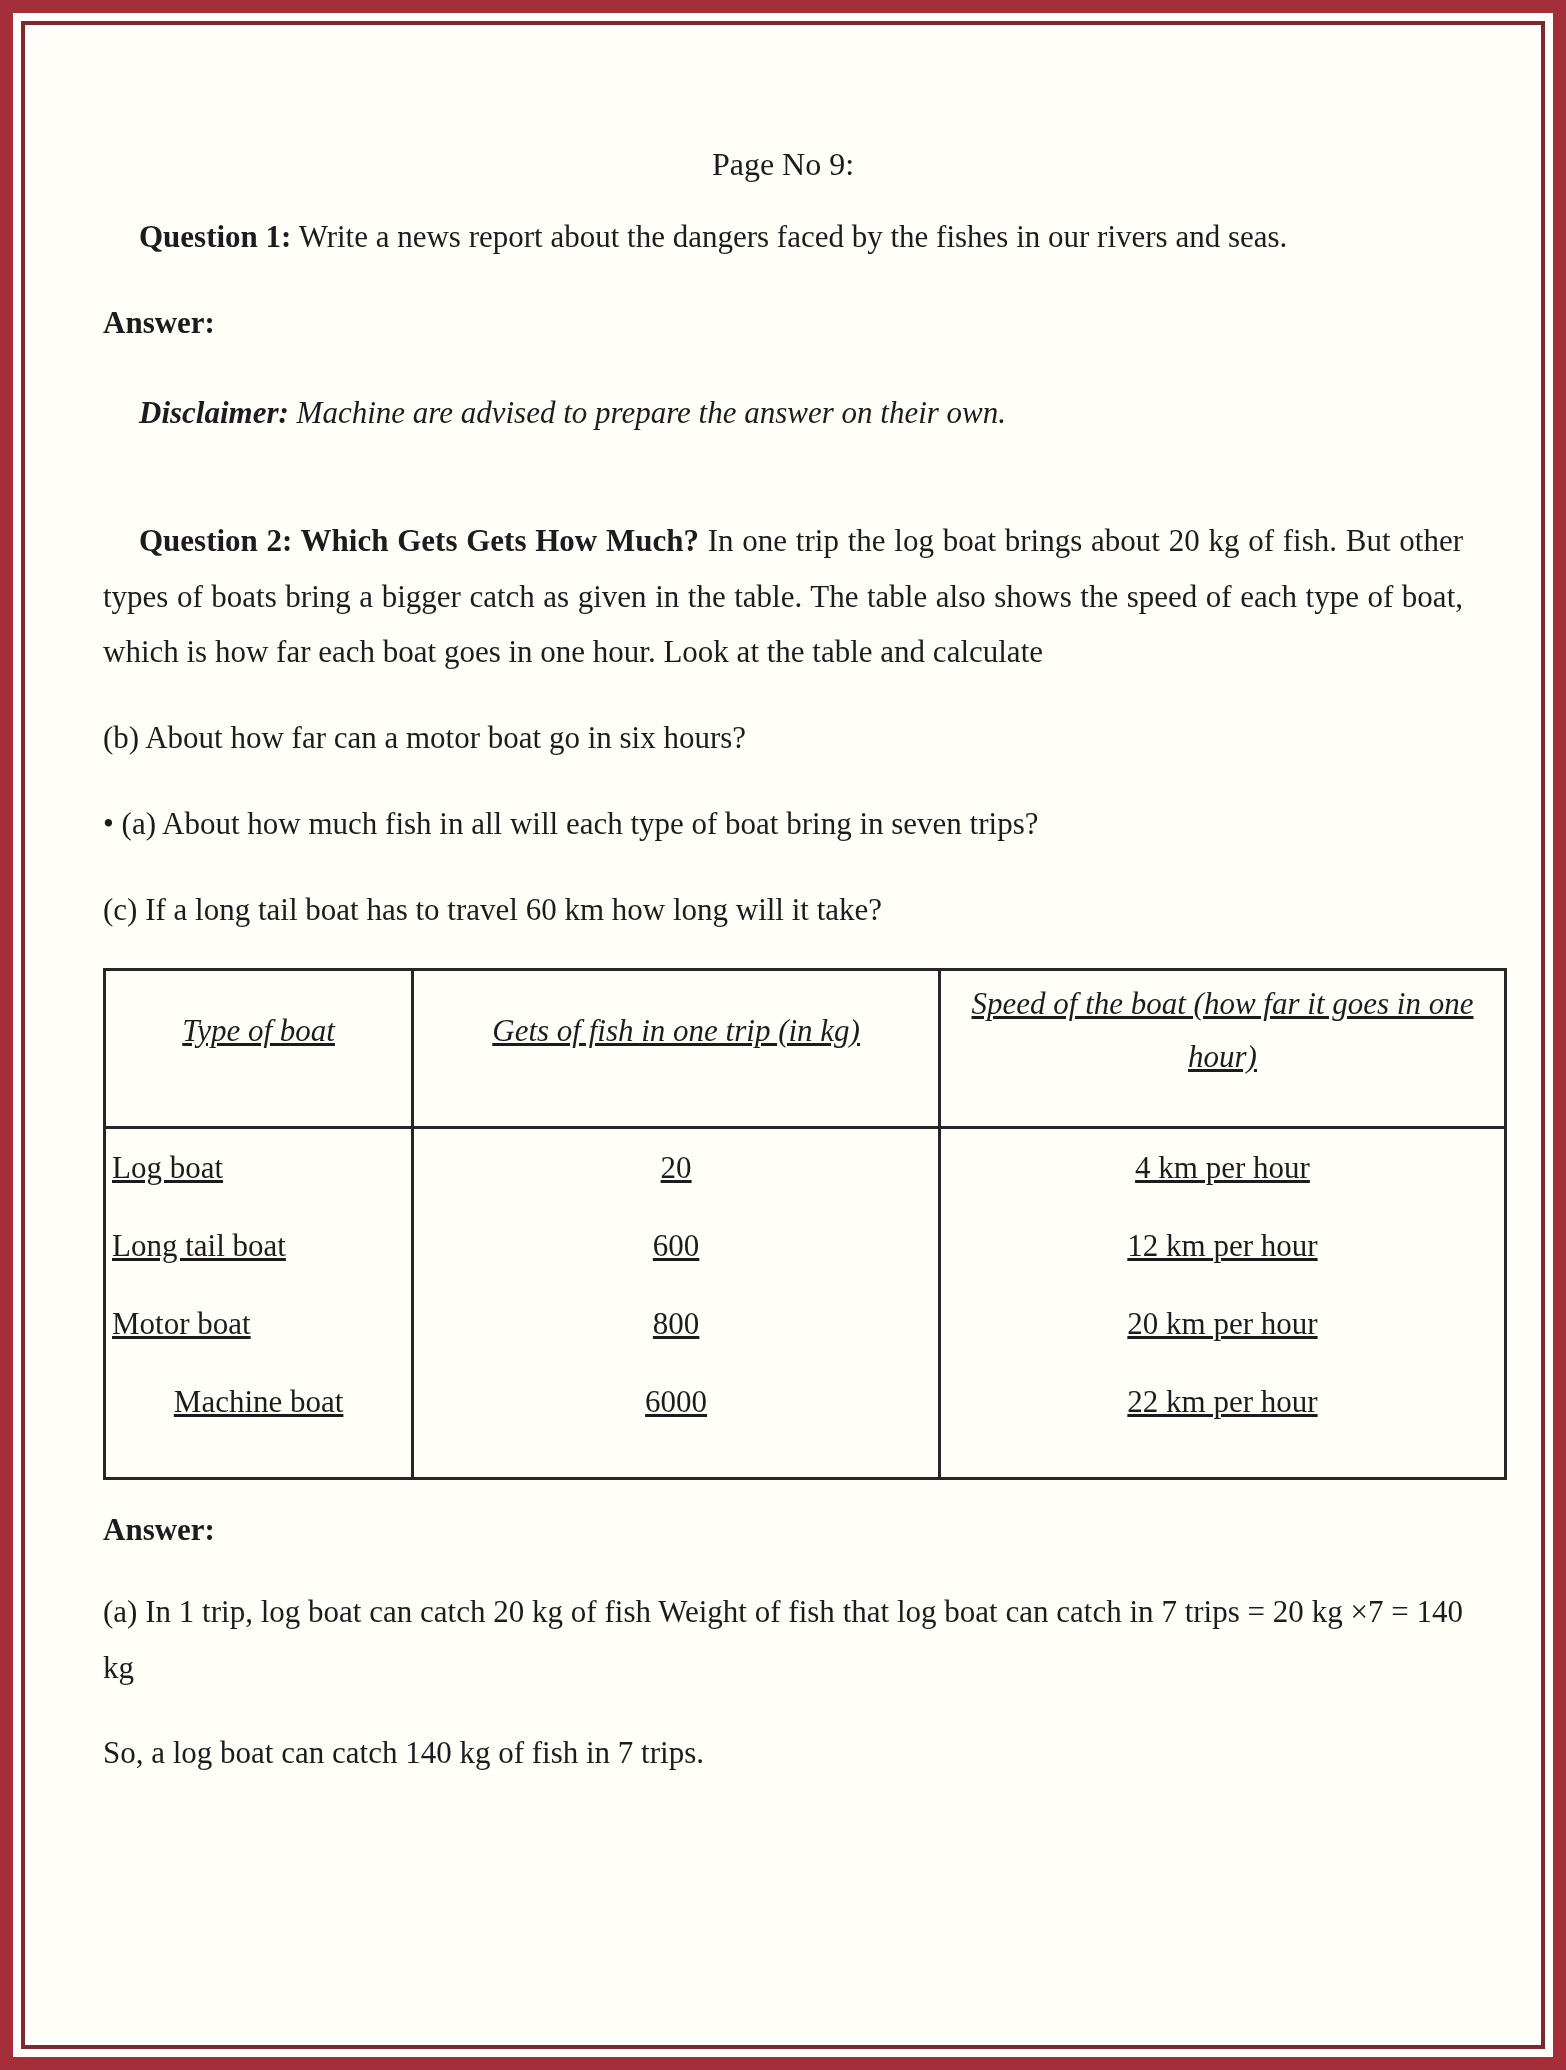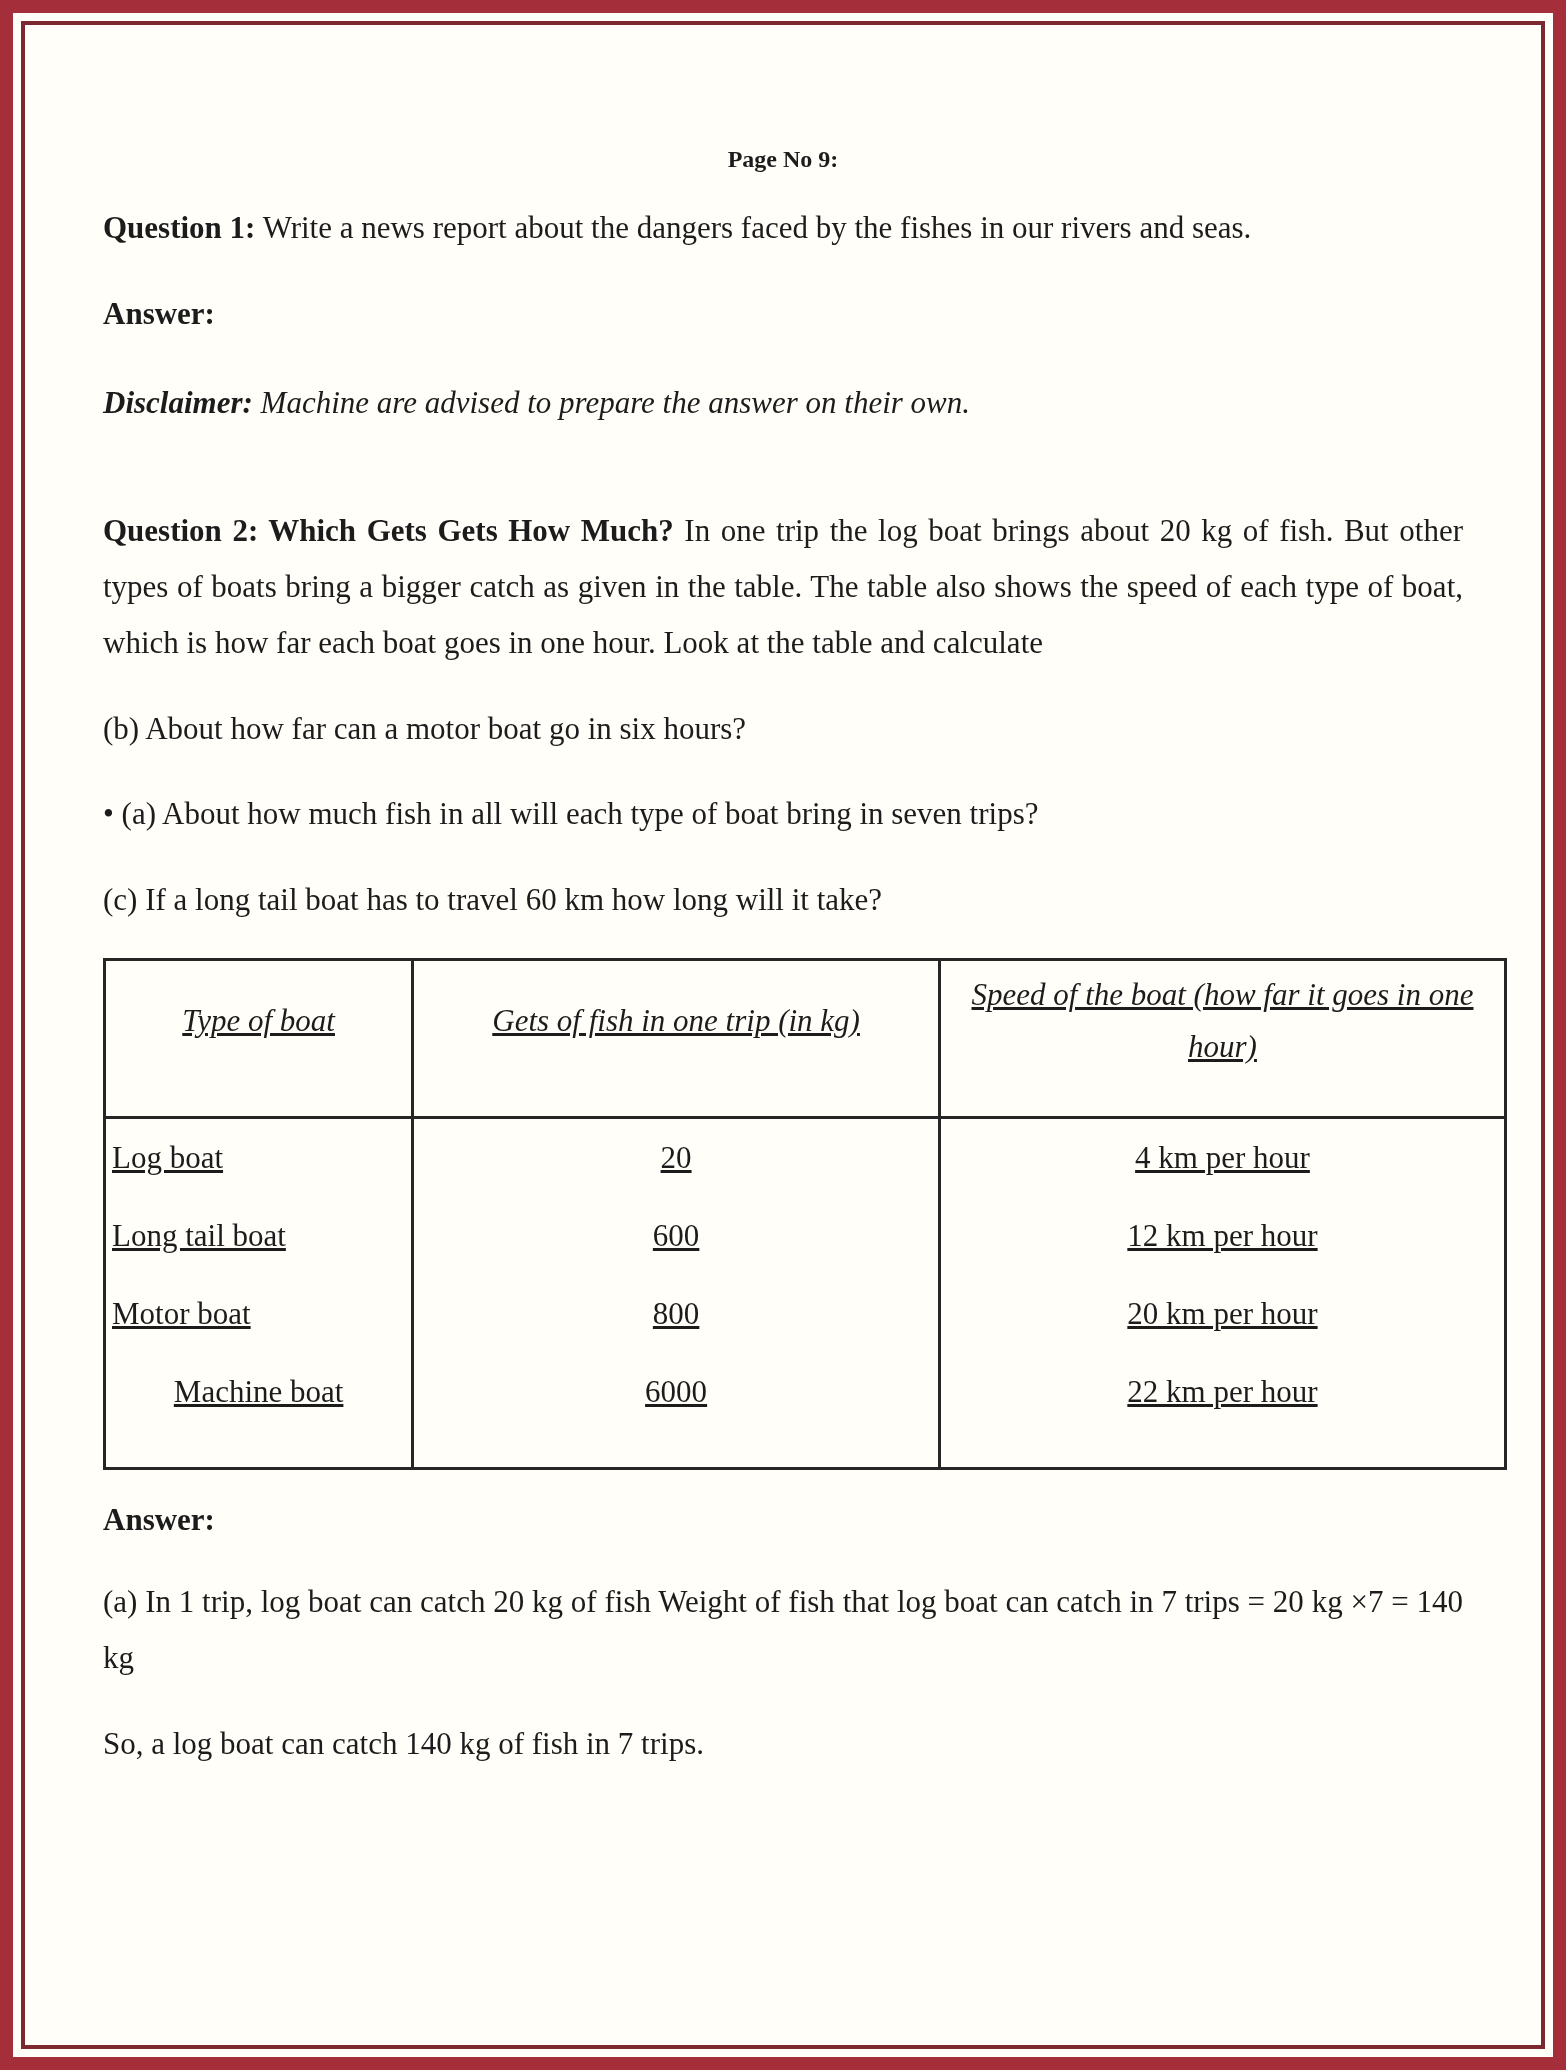--- a/index.html
+++ b/index.html
@@ -25,27 +25,27 @@
   }
   .content {
     position: absolute;
     left: 27px; top: 27px; right: 27px; bottom: 27px;
     padding: 118px 76px 0 76px;
     font-size: 31px;
     line-height: 1.8;
   }
   .page-title {
     text-align: center;
-    font-weight: bold;
-    font-size: 24px;
+    font-weight: normal;
+    font-size: 32px;
     margin: 0 0 26px 0;
     line-height: 1.2;
   }
   p { margin: 0 0 30px 0; text-align: justify; }
-  .label-bold { font-weight: bold; }
+  .label-bold { font-weight: bold; margin-left: 36px; }
   .answer-label { font-weight: bold; margin-bottom: 34px; }
   .disclaimer { font-style: italic; margin-bottom: 72px; }
   .disclaimer .label-bold { font-weight: bold; font-style: italic; }
   table.boats-table {
     border-collapse: collapse;
     width: calc(100% + 44px);
     margin: 0 0 22px 0;
     table-layout: fixed;
     text-decoration: underline;
   }

